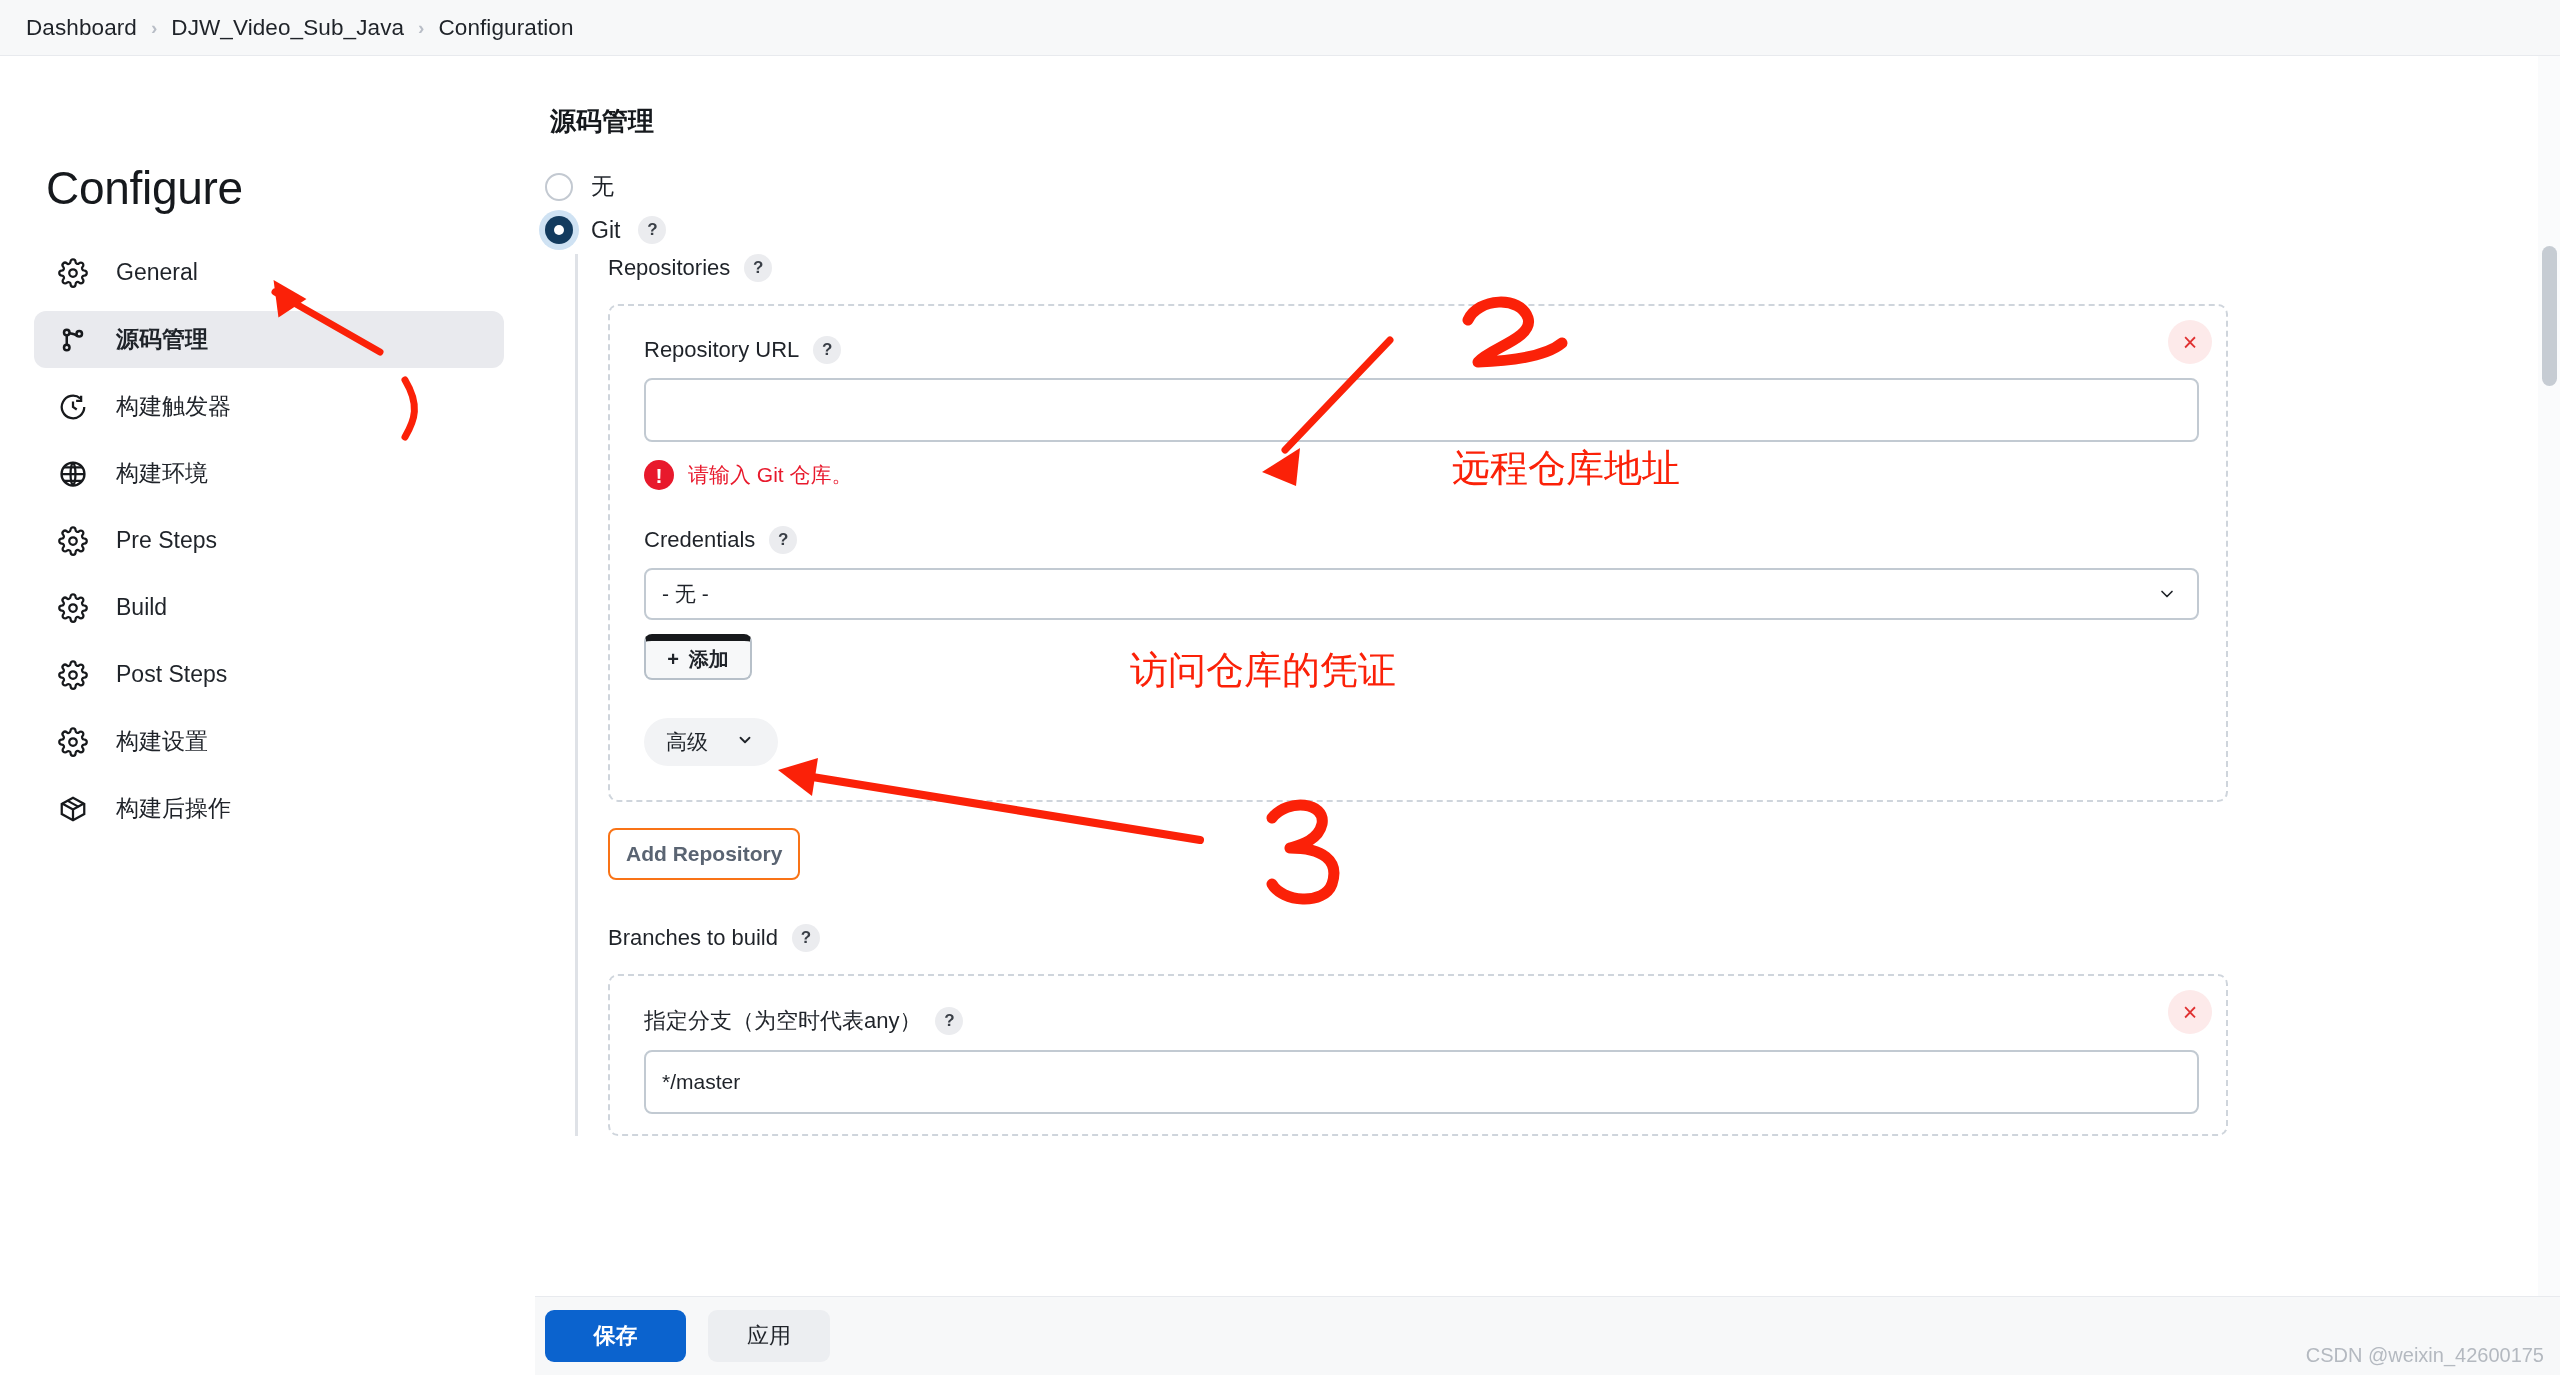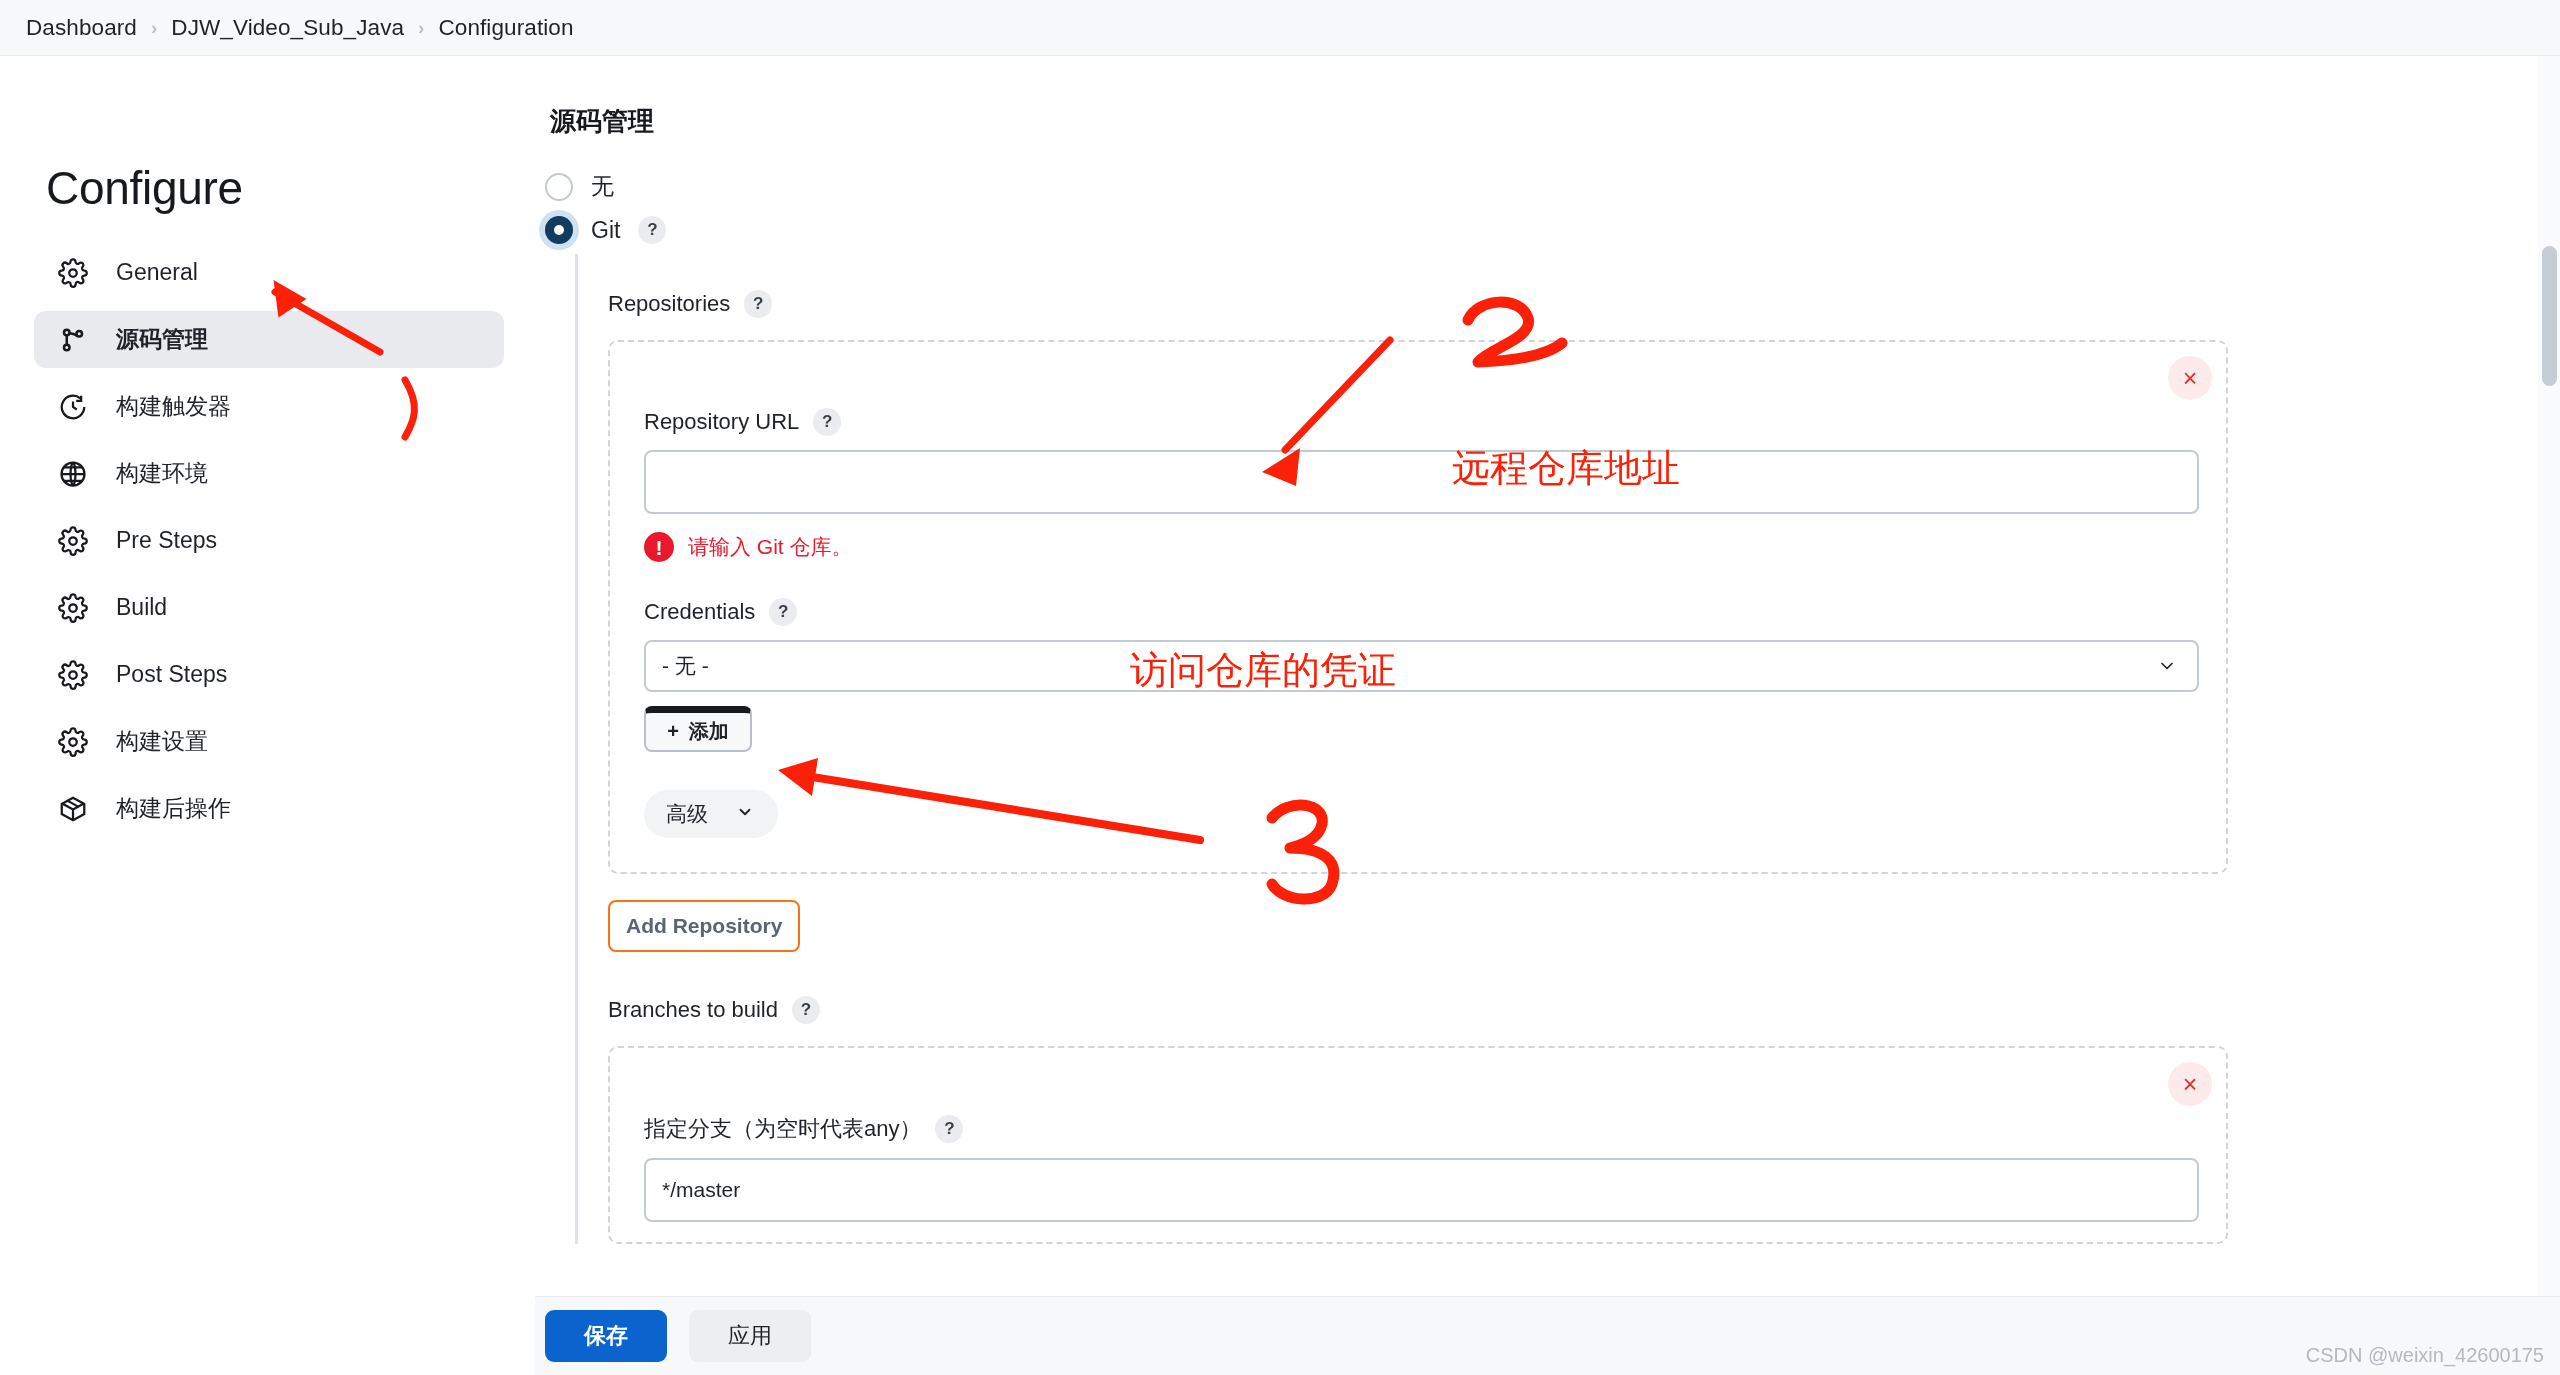--- a/index.html
+++ b/index.html
@@ -52,21 +52,21 @@
   }
   .radio-label { font-size:23px; color:#1f2329; }
 
   .help {
     display:inline-flex; align-items:center; justify-content:center;
     width:28px; height:28px; border-radius:50%; background:#ebecef;
     font-size:17px; font-weight:700; color:#3a3f47; vertical-align:middle;
   }
 
   .git-body { position:absolute; left:40px; top:198px; width:1930px; border-left:3px solid #dfe2e7; padding-left:30px; }
-  .field-label { font-size:22px; color:#1f2329; display:flex; align-items:center; gap:14px; margin-bottom:14px;margin-top:36px;}
+  .field-label { font-size:22px; color:#1f2329; display:flex; align-items:center; gap:14px; margin-bottom:14px;}
 
   .repo-card {
     position:relative; margin-top:22px; border:2px dashed #cfd5dc; border-radius:10px;
     padding:30px 34px 34px 34px; width:1620px;
   }
   .close-btn {
     position:absolute; right:14px; top:14px; width:44px; height:44px; border-radius:50%;
     background:#fdeaea; display:flex; align-items:center; justify-content:center;
     color:#e03131; font-size:25px; line-height:1; cursor:pointer;
   }
@@ -113,21 +113,21 @@
 
   .branch-label { margin-top:44px; }
 
   
   .bottom-bar {
     position:absolute; left:535px; top:1296px; width:2025px; height:79px;
     background:#f7f8f9; border-top:1px solid #e8eaee; display:flex; align-items:center;
     padding-left:10px; gap:22px;
   }
   .btn-primary {
-    width:122px; height:52px; border-radius:9px; border:none; background:#0b63ce;
+    width:141px; height:52px; border-radius:9px; border:none; background:#0b63ce;
     color:#fff; font-size:22px; font-weight:700; cursor:pointer;
   }
   .btn-secondary {
     width:122px; height:52px; border-radius:9px; border:none; background:#eceef1;
     color:#1f2329; font-size:22px; cursor:pointer;
   }
 
   
   .scrollbar-track { position:absolute; right:0; top:56px; width:22px; height:1240px; background:#fafbfc; }
   .scrollbar-thumb { position:absolute; right:3px; top:190px; width:15px; height:140px; border-radius:8px; background:#c6ccd3; }

